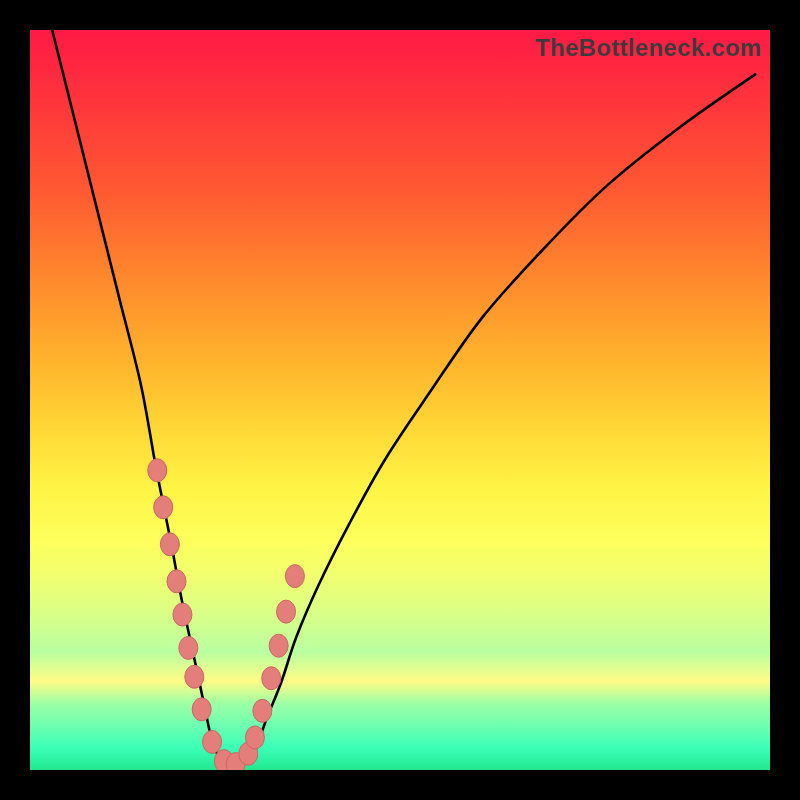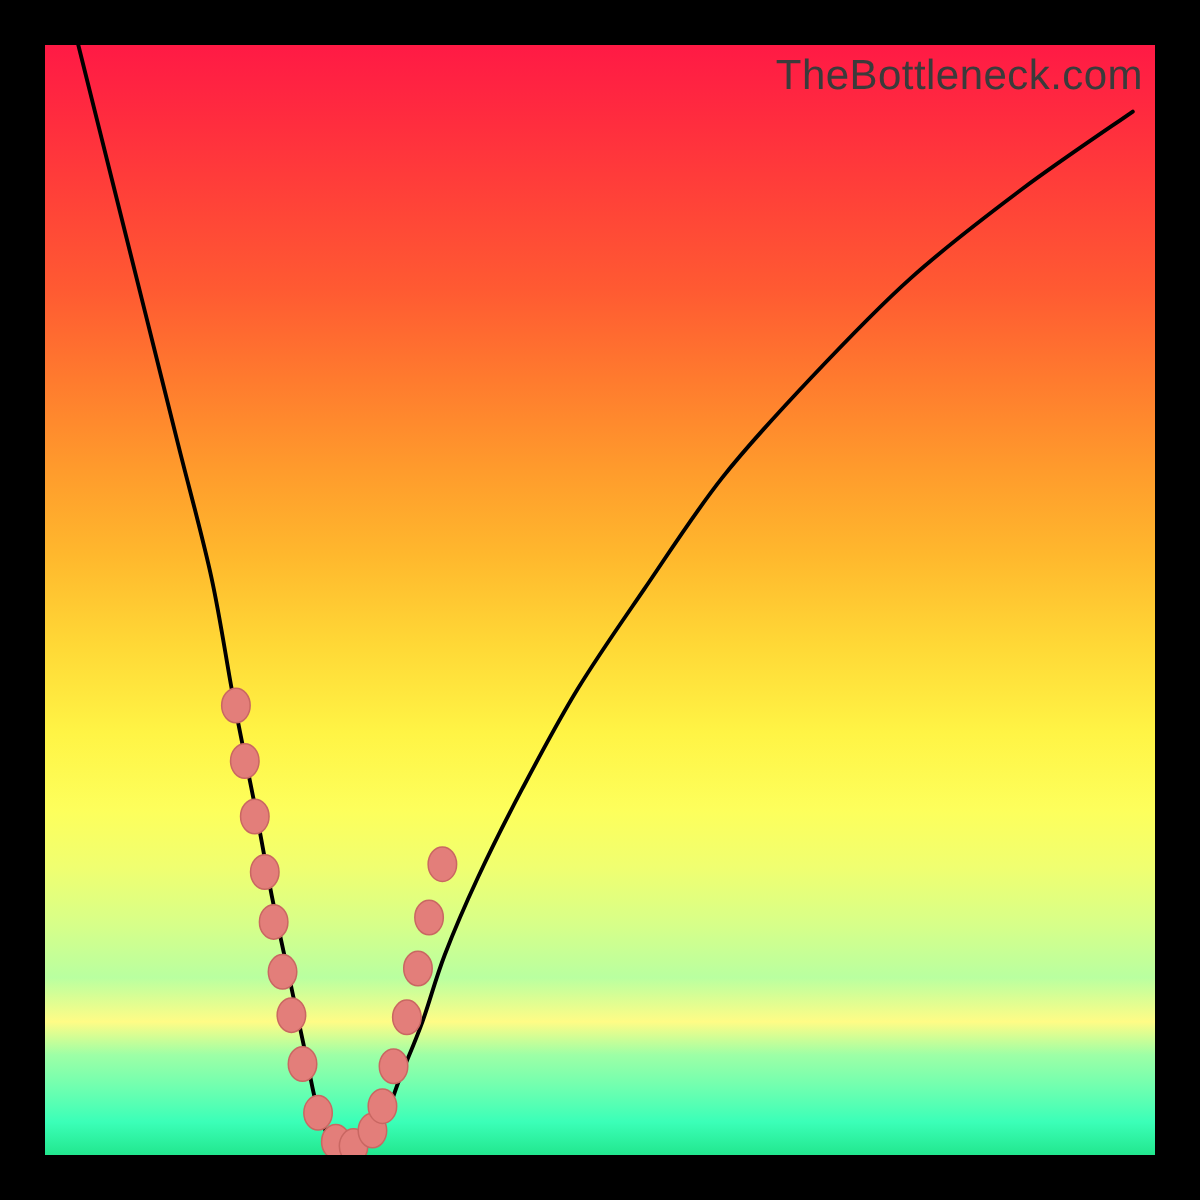--- a/index.html
+++ b/index.html
@@ -46,22 +46,22 @@
       #6effb0 94%,
       #3bffb8 97%,
       #22e78e 100%
     );
   }
   .watermark {
     position: absolute;
     top: 4px;
     right: 8px;
     color: #3b3b3b;
-    font-size: 28px;
-    font-weight: 400;
+    font-size: 24px;
+    font-weight: 700;
     letter-spacing: 0.3px;
     user-select: none;
   }
   svg.curves {
     position: absolute;
     top: 0;
     left: 0;
     width: 740px;
     height: 740px;
   }

